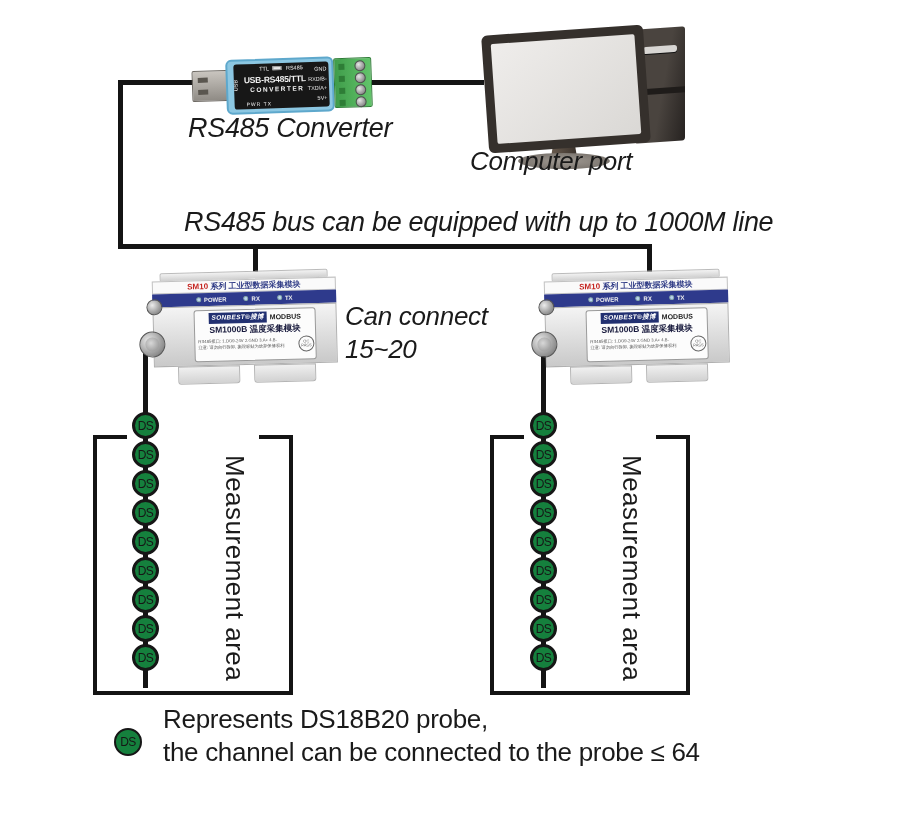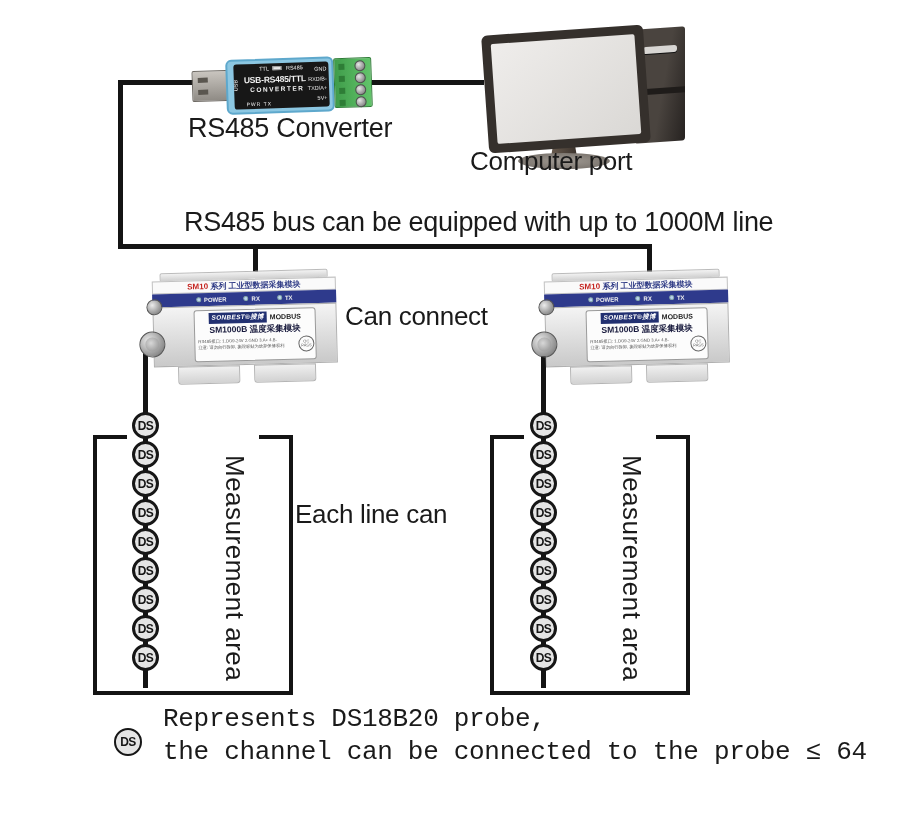--- a/index.html
+++ b/index.html
@@ -2,29 +2,29 @@
 <html><head>
 <meta charset="utf-8">
 <style>
   * { margin:0; padding:0; box-sizing:border-box; }
   html,body { width:900px; height:813px; }
   body {
     position:relative; background:#ffffff; overflow:hidden;
     font-family:"Liberation Sans","DejaVu Sans",sans-serif; color:#1a1a1a;
   }
   .line { position:absolute; background:#141414; }
-  .note { position:absolute; font-size:26px; letter-spacing:-0.3px; color:#1a1a1a; }
+  .note { position:absolute; font-size:26px; letter-spacing:-0.3px; color:#1a1a1a;font-style:italic; }
   .center { }
 
   
   .ds-chain { position:absolute; display:flex; flex-direction:column; gap:2px; }
   .ds-circle {
     width:27px; height:27px; border:3px solid #161616; border-radius:50%;
-    background:#e5e5e5; display:flex; align-items:center; justify-content:center;
-    font-size:12px; font-weight:bold; color:#161616; letter-spacing:-0.5px;
+    background:#15803d; display:flex; align-items:center; justify-content:center;
+    font-size:12px; font-weight:normal; color:#161616; letter-spacing:-0.5px;
   }
   .legend-ds { position:absolute; width:28px; height:28px; border-width:2.5px; font-size:12px; }
 
   
   .vlabel {
     position:absolute; writing-mode:vertical-rl; text-orientation:mixed;
     font-size:26px; letter-spacing:0.5px; color:#1a1a1a; height:256px;
     display:flex; align-items:center; justify-content:center;
   }
 
@@ -94,21 +94,21 @@
   .conn { position:absolute; border-radius:50%; border:1px solid #555;
     background:radial-gradient(circle at 35% 35%, #ececec, #a2a2a2 55%, #6a6a6a); }
   .c1 { left:-6px; top:26px; width:16px; height:16px; }
   .c2 { left:-14px; top:58px; width:26px; height:26px; }
   .c2::after { content:""; position:absolute; left:5px; top:5px; width:14px; height:14px; border-radius:50%;
     background:radial-gradient(circle at 40% 40%, #d8d8d8, #8a8a8a); }
   .foot { position:absolute; top:94px; height:18px; background:linear-gradient(#f0f0f0,#d2d2d2);
     border:1px solid #b5b5b5; border-radius:0 0 3px 3px; }
   .f1 { left:24px; width:62px; } .f2 { left:100px; width:62px; }
 
-  .legend-text { position:absolute; left:163px; top:703px; font-size:26px; line-height:33px; letter-spacing:-0.3px;font-family:Liberation Mono, monospace; }
+  .legend-text { position:absolute; left:163px; top:703px; font-size:26px; line-height:33px; letter-spacing:-0.3px; }
 </style>
 </head>
 <body>
 
 <div class="line" style="left:118px; top:80px; width:78px; height:5px;"></div>
 <div class="line" style="left:118px; top:80px; width:5px; height:168px;"></div>
 <div class="line" style="left:118px; top:244px; width:534px; height:5px;"></div>
 <div class="line" style="left:372px; top:80px; width:112px; height:5px;"></div>
 <div class="line" style="left:253px; top:244px; width:5px; height:30px;"></div>
 <div class="line" style="left:647px; top:244px; width:5px; height:30px;"></div>
@@ -248,24 +248,24 @@
     </div>
   </div>
   <div class="conn c1"></div>
   <div class="conn c2"></div>
   <div class="foot f1"></div>
   <div class="foot f2"></div>
 </div>
 
 <div class="note center" style="left:345px; top:300px; width:175px; line-height:33px;">
   <div>Can connect</div>
+  <div>15~20</div>
 </div>
 
 <div class="note center" style="left:295px; top:497px; width:205px; line-height:34px;">
-  <div>Each line can</div>
 </div>
 
 <div class="ds-chain" style="left:132px; top:412px;">
     <div class="ds-circle">DS</div>
     <div class="ds-circle">DS</div>
     <div class="ds-circle">DS</div>
     <div class="ds-circle">DS</div>
     <div class="ds-circle">DS</div>
     <div class="ds-circle">DS</div>
     <div class="ds-circle">DS</div>

